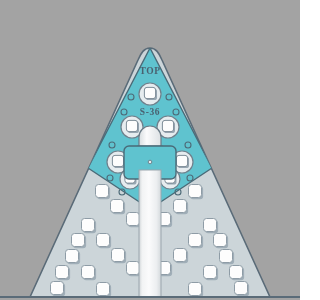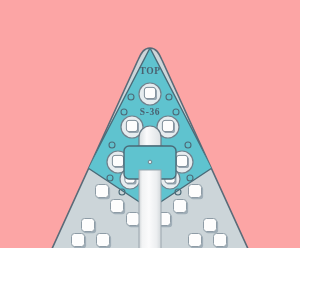--- a/index.html
+++ b/index.html
@@ -7,22 +7,22 @@
     margin: 0;
     padding: 0;
     background: #ffffff;
   }
   body {
     font-family: "Liberation Sans", sans-serif;
   }
   #stage {
     position: relative;
     width: 300px;
-    height: 248px;
-    background: #fca5a5;
+    height: 300px;
+    background: #a3a3a3;
     overflow: hidden;
   }
   #stage svg {
     display: block;
   }
   .lbl {
     font-family: "Liberation Serif", serif;
     font-size: 9.5px;
     letter-spacing: 0.6px;
     fill: #4a6170;

